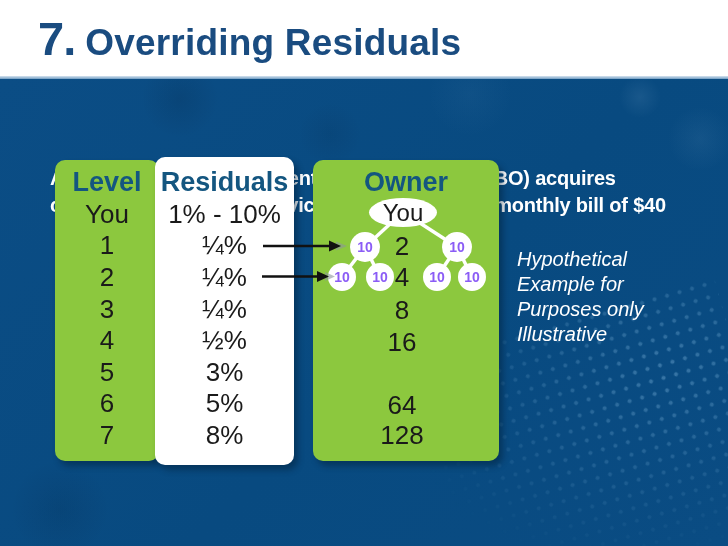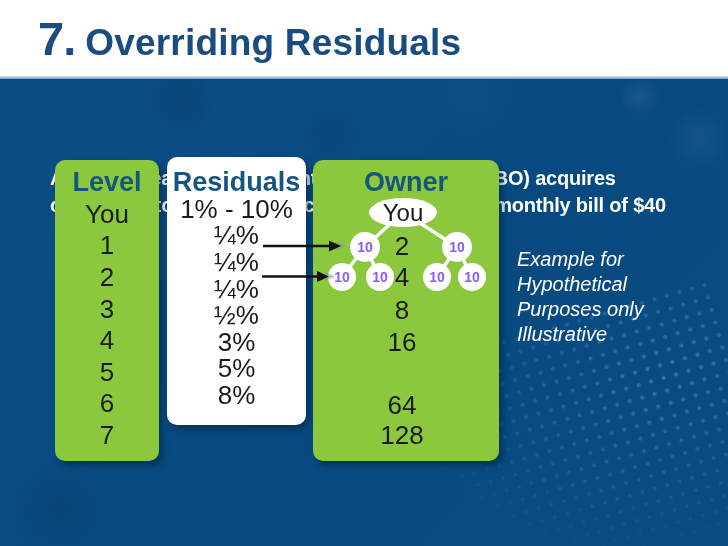--- a/index.html
+++ b/index.html
@@ -36,21 +36,21 @@
   }
   .subtitle{position:absolute;left:50px;top:86px;color:#ffffff;font-weight:bold;
     font-size:20px;line-height:27px;letter-spacing:-0.2px;}
   .note{position:absolute;left:517px;top:168px;color:#ffffff;font-style:italic;
     font-size:20px;line-height:25px;}
   
   .col{position:absolute;border-radius:10px;box-shadow:4px 5px 6px rgba(3,28,52,0.45);
     display:flex;flex-direction:column;justify-content:space-between;box-sizing:border-box;}
   .col-level{left:55px;top:160px;width:104px;height:301px;background:#8CC83E;
     padding:10px 0 14px 0;}
-  .col-residuals{left:167px;top:157px;width:139px;height:268px;background:#ffffff;
+  .col-residuals{left:155px;top:157px;width:139px;height:308px;background:#ffffff;
     padding:13px 0 18px 0;}
   .col-team{left:313px;top:160px;width:186px;height:301px;background:#8CC83E;}
   .col-header{height:24px;line-height:24px;text-align:center;font-weight:bold;
     font-size:27px;color:#145680;}
   .cell{height:24px;line-height:24px;text-align:center;font-size:26px;color:#1a1a1a;}
   
   .team-header{position:absolute;left:0;top:10px;width:186px;height:24px;line-height:24px;
     text-align:center;font-weight:bold;font-size:27px;color:#145680;}
   .tree-lines{position:absolute;left:0;top:0;width:186px;height:301px;}
   .you-ellipse{position:absolute;left:56px;top:38px;width:68px;height:29px;background:#ffffff;
@@ -81,22 +81,22 @@
   </div>
   <div class="divider"></div>
 
   <div class="content">
     <div class="dots"></div>
     <div class="subtitle">
       <div>Assuming each Independent Business Owner (IBO) acquires</div>
       <div>customers totaling 10 services with an average monthly bill of $40</div>
     </div>
     <div class="note">
+      <div>Hypothetical</div>
       <div>Example for</div>
-      <div>Hypothetical</div>
       <div>Purposes only</div>
       <div>Illustrative</div>
     </div>
   </div>
 
   <div class="col col-level">
     <div class="col-header">Level</div>
     <div class="cell">You</div>
     <div class="cell">1</div>
     <div class="cell">2</div>

